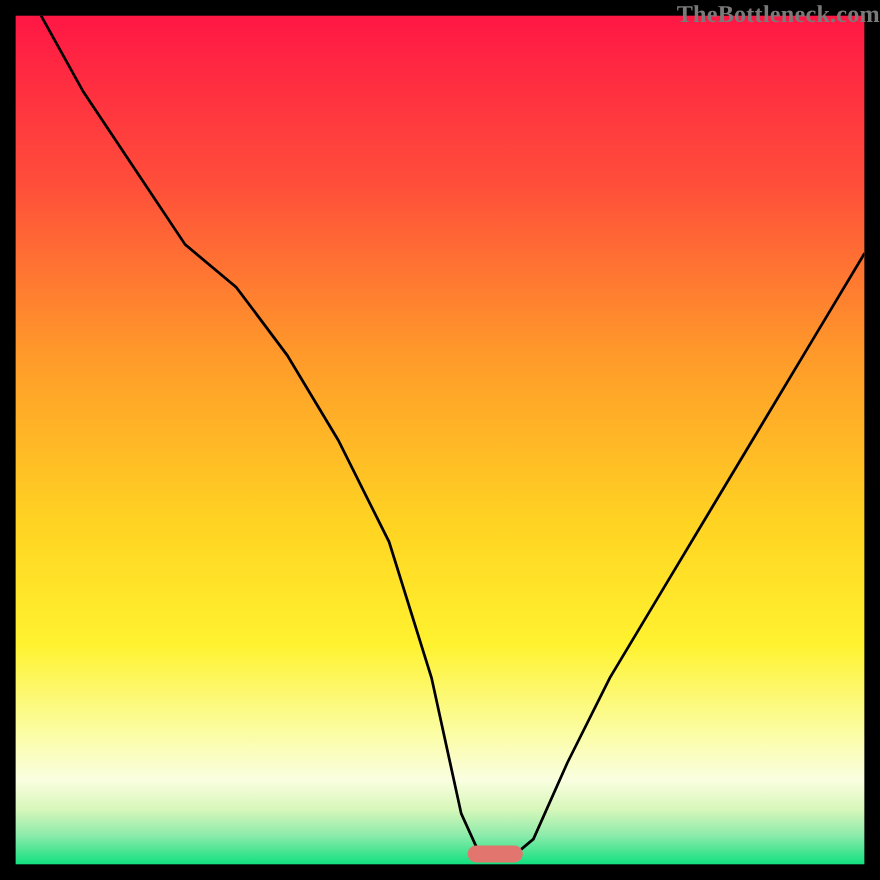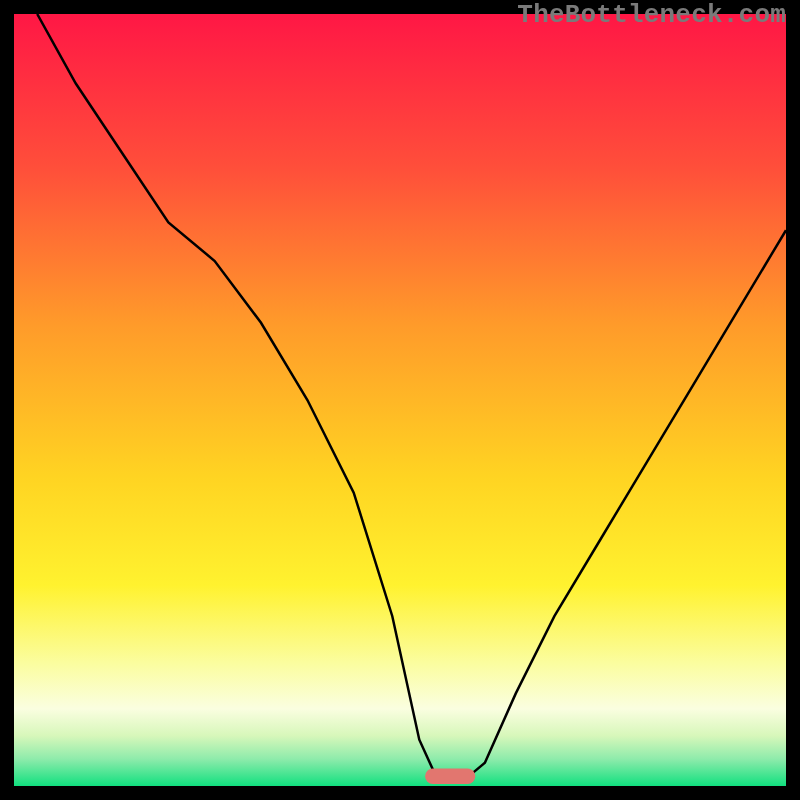--- a/index.html
+++ b/index.html
@@ -21,23 +21,23 @@
   .plot {
     position: absolute;
     left: 0;
     top: 0;
     width: 772px;
     height: 772px;
   }
   .watermark {
     position: absolute;
     top: 0;
-    right: 14px;
-    font-family: Liberation Mono, monospace;
-    font-size: 26px;
+    right: 0;
+    font-family: Liberation Serif, serif;
+    font-size: 22px;
     font-weight: 600;
     color: #7a7a7a;
     letter-spacing: 0.2px;
   }
   .curve {
     fill: none;
     stroke: #000;
     stroke-width: 2.5;
   }
   .marker {

